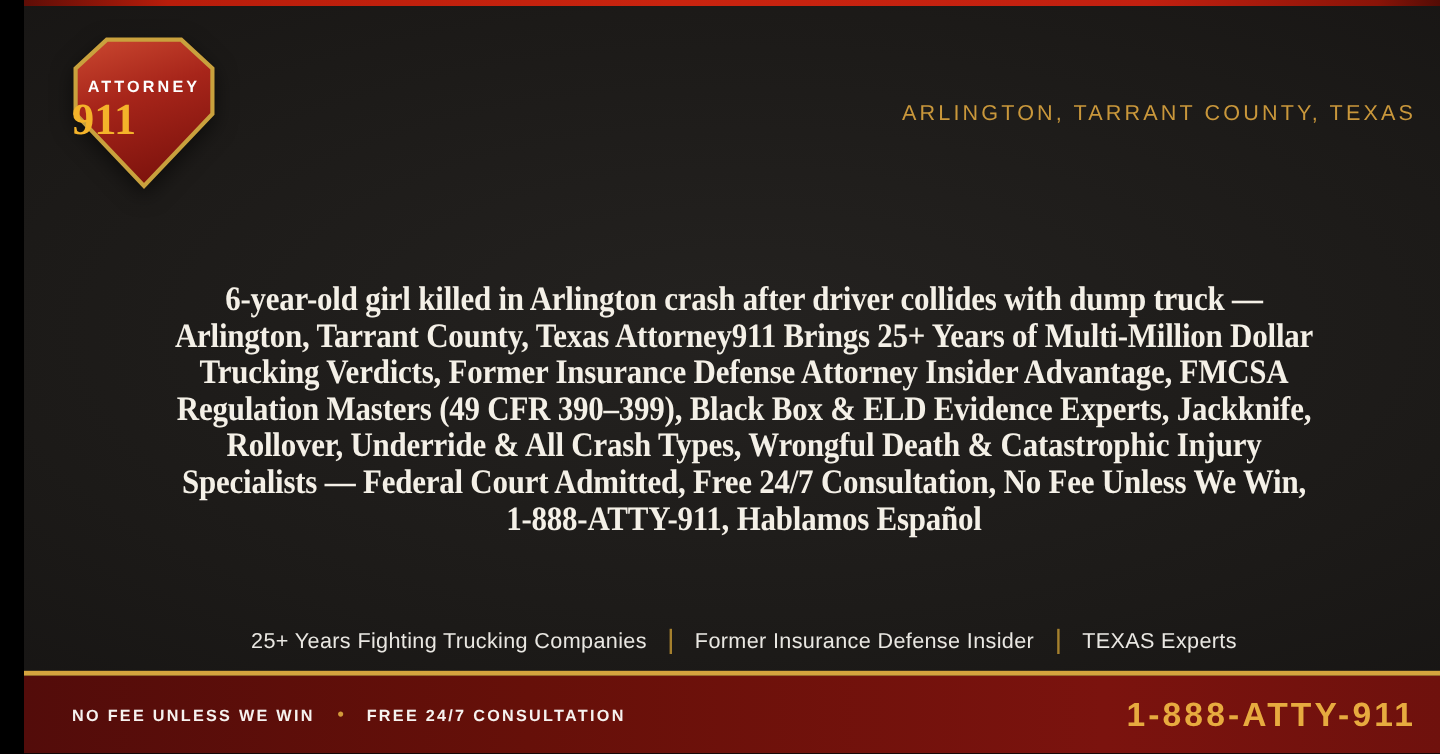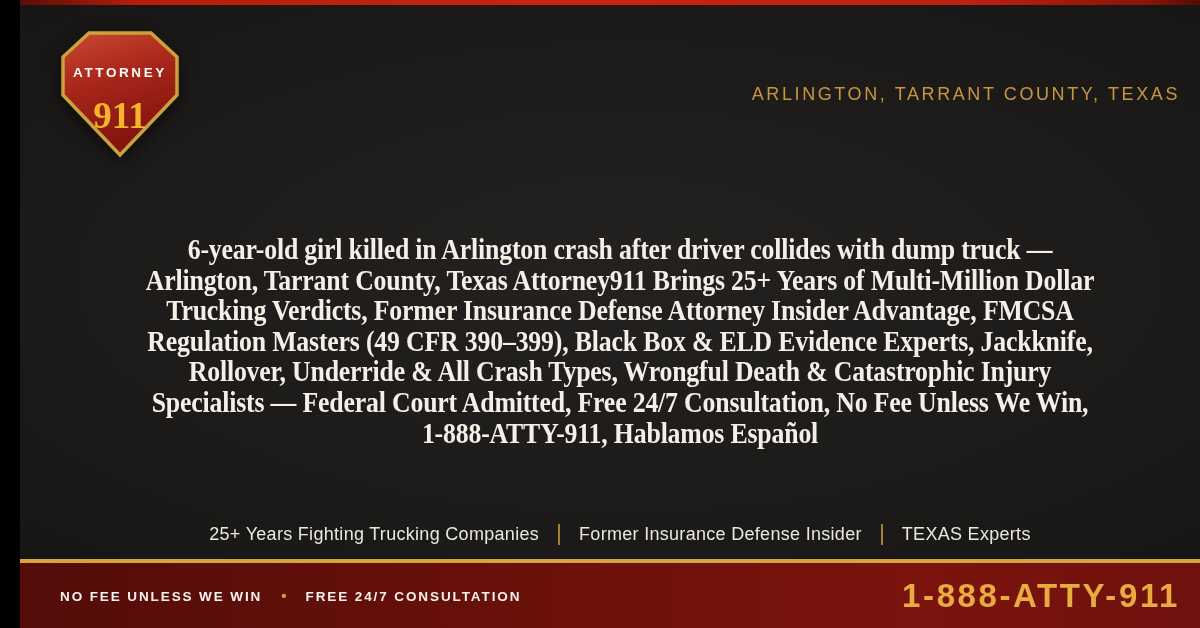--- a/index.html
+++ b/index.html
@@ -30,22 +30,21 @@
     cursor: pointer;
   }
   .logo svg { position: absolute; inset: 0; filter: drop-shadow(0 6px 9px rgba(0,0,0,0.55)); }
   .logo-top {
     position: absolute; top: 35px; left: 0; width: 100%;
     text-align: center;
     font-weight: 700; font-size: 13.5px; letter-spacing: 2.6px;
     color: #fdfdfd;
   }
   .logo-num {
-    position: absolute; top: 64px; left: 0; width: 100%;
-    text-align: center;
+    position: absolute; top: 49px; left: 0; width: 100%;
     font-family: "Liberation Serif", "DejaVu Serif", serif;
     font-weight: 700; font-size: 37px;
     color: #f4b32a;
   }
 
   
   .location {
     position: absolute;
     top: 84px; right: 40px;
     font-weight: 400; font-size: 18px; letter-spacing: 2.6px;
@@ -99,21 +98,21 @@
     font-weight: 700; font-size: 13.5px; letter-spacing: 1.9px;
     color: #f6f2ef;
   }
   .footer-bullet {
     color: #d29a3a;
     margin: 0 19px;
     font-size: 15px;
     letter-spacing: 0;
   }
   .phone {
-    font-weight: 700; font-size: 33px; letter-spacing: 2.6px;
+    font-weight: 700; font-size: 28px; letter-spacing: 2.6px;
     color: #e7ab3f;
     cursor: pointer;
   }
 </style>
 </head>
 <body>
 
 <div class="card">
 
   <div class="top-strip"></div>

